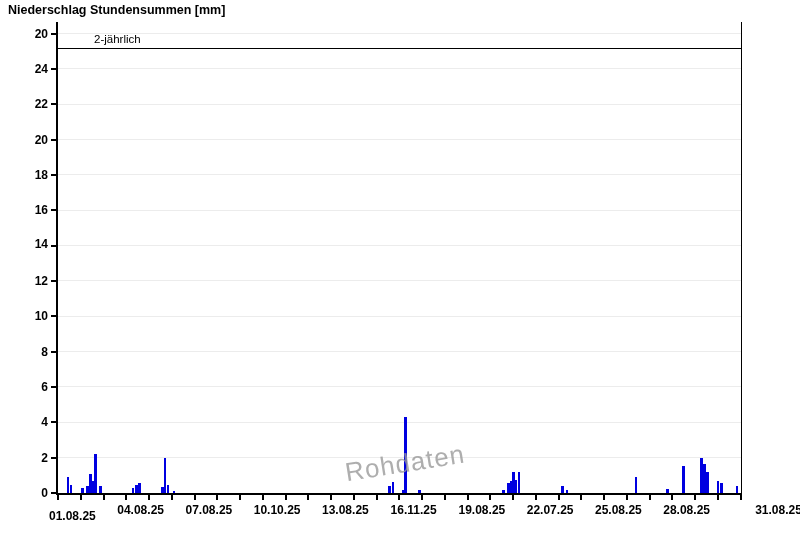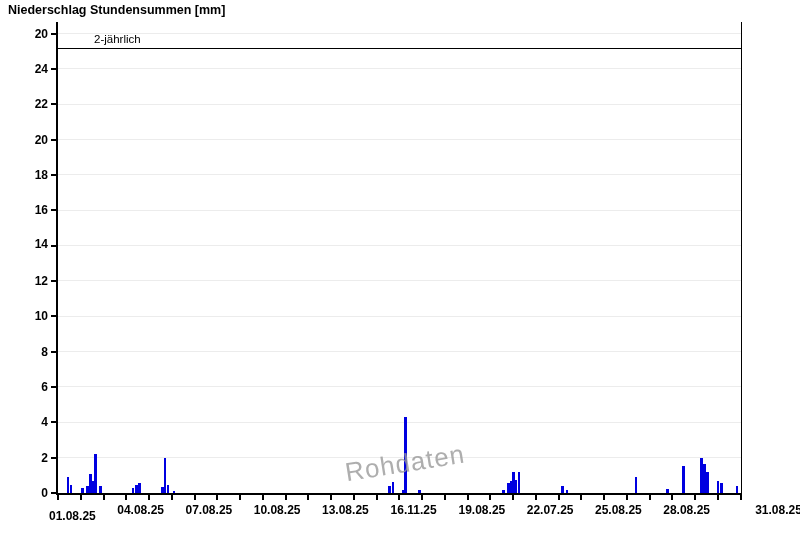--- a/index.html
+++ b/index.html
@@ -108,21 +108,21 @@
       <div class="xtick" style="left: 603px; top: 495px; background: rgb(0, 0, 0);"></div>
       <div class="xtick" style="left: 625.75px; top: 495px; background: rgb(0, 0, 0);"></div>
       <div class="xtick" style="left: 648.5px; top: 495px; background: rgb(0, 0, 0);"></div>
       <div class="xtick" style="left: 671.25px; top: 495px; background: rgb(0, 0, 0);"></div>
       <div class="xtick" style="left: 694px; top: 495px; background: rgb(0, 0, 0);"></div>
       <div class="xtick" style="left: 716.75px; top: 495px; background: rgb(0, 0, 0);"></div>
       <div class="xtick" style="left: 739.5px; top: 495px; background: rgb(0, 0, 0);"></div>
       <div class="xlabel" style="left: 36.375px; top: 503px; margin-top: 6px;">01.08.25</div>
       <div class="xlabel" style="left: 104.625px; top: 503px;">04.08.25</div>
       <div class="xlabel" style="left: 172.875px; top: 503px;">07.08.25</div>
-      <div class="xlabel" style="left: 241.125px; top: 503px;">10.08.25</div>
+      <div class="xlabel" style="left: 241.125px; top: 503px;">10.10.25</div>
       <div class="xlabel" style="left: 309.375px; top: 503px;">13.08.25</div>
       <div class="xlabel" style="left: 377.625px; top: 503px;">16.11.25</div>
       <div class="xlabel" style="left: 445.875px; top: 503px;">19.08.25</div>
       <div class="xlabel" style="left: 514.125px; top: 503px;">22.07.25</div>
       <div class="xlabel" style="left: 582.375px; top: 503px;">25.08.25</div>
       <div class="xlabel" style="left: 650.625px; top: 503px;">28.08.25</div>
       <div class="xlabel" style="left: 706.5px; top: 503px; padding-left: 36px;">31.08.25</div>
       <div class="bar" style="left: 66.71px; top: 477.098px; width: 2.6px; height: 15.9023px; background: rgb(0, 0, 224);"></div>
       <div class="bar" style="left: 69.895px; top: 485.049px; width: 2.6px; height: 7.95115px; background: rgb(0, 0, 224);"></div>
       <div class="bar" style="left: 81.27px; top: 487.699px; width: 2.6px; height: 5.30077px; background: rgb(0, 0, 224);"></div>

